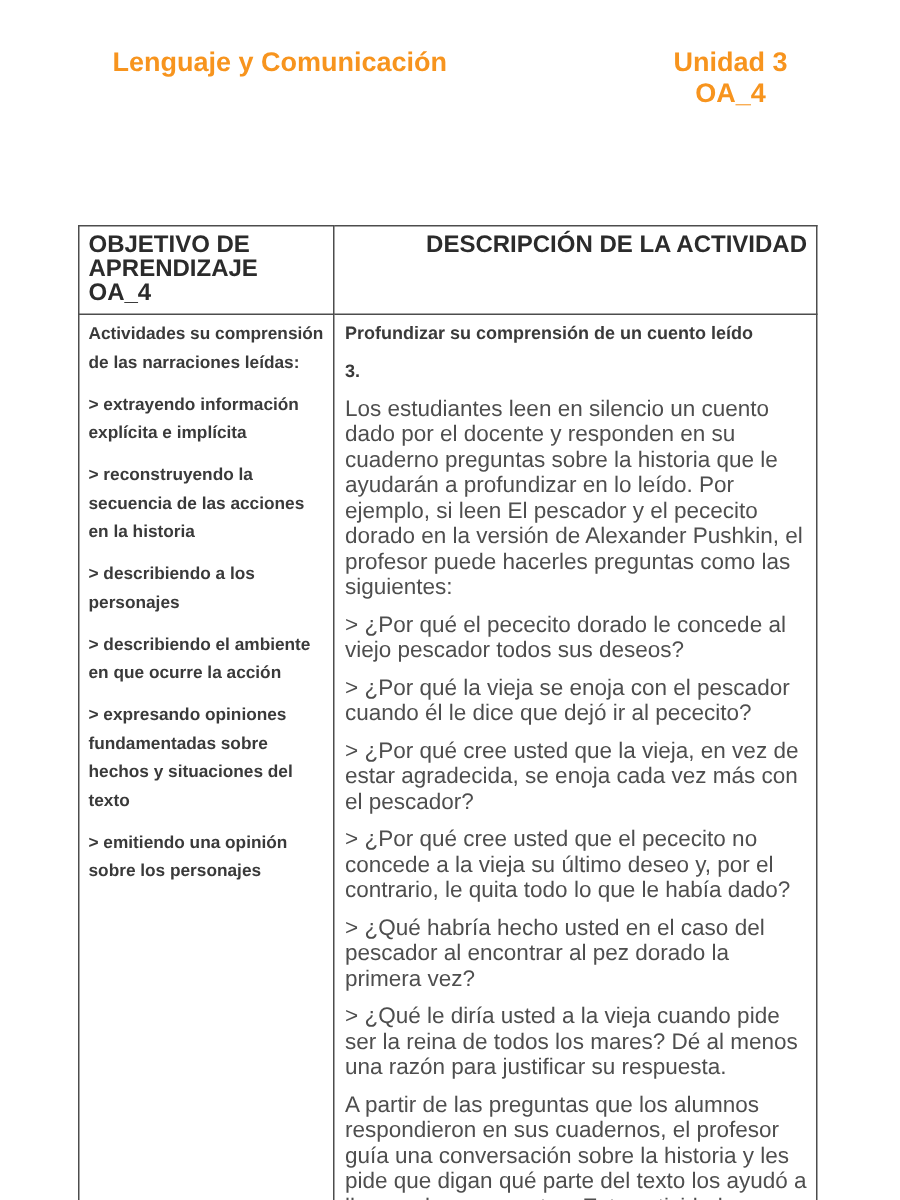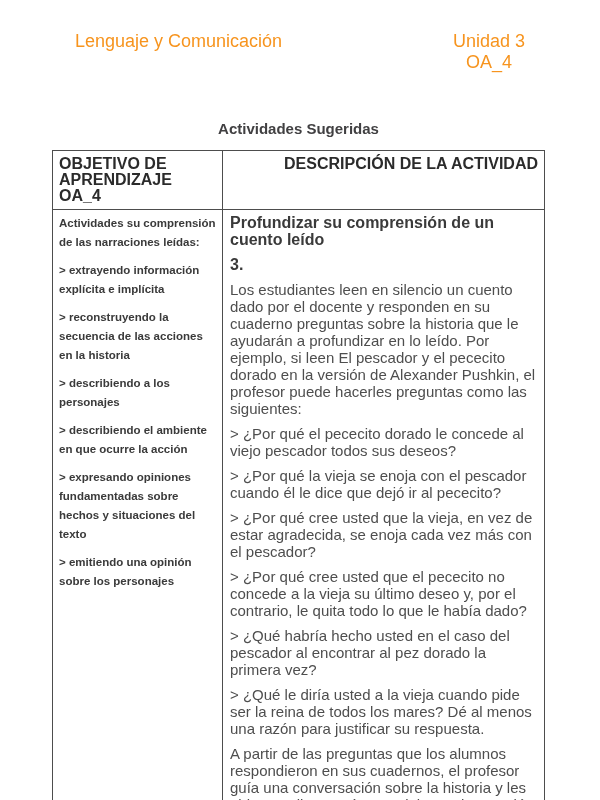--- a/index.html
+++ b/index.html
@@ -17,21 +17,21 @@
     overflow: hidden;
   }
 
   
   .doc-header {
     position: absolute;
     left: 75px; top: 31px;
     width: 450px;
     display: flex;
     justify-content: space-between;
-    font-weight: normal;
+    font-weight: bold;
     font-size: 18px;
     line-height: 21px;
   }
   .hdr-right { text-align: center; }
   .orange { color: #F7941E; }
   .near-black { color: #231F20; }
 
   
   .page-title {
     position: absolute;
@@ -82,39 +82,38 @@
   td.activity-cell { padding: 4px 6px 8px 7px; }
   td.activity-cell p {
     margin: 0 0 8px 0;
     font-size: 15px;
     line-height: 17px;
     color: #4e4e4e;
   }
   td.activity-cell p.bold {
     font-weight: bold;
     color: #3a3a3a;
-    font-size: 16px;
+    font-size: 12px;
   }
 </style>
 </head>
 <body>
 
 <div class="page">
 
   <header class="doc-header">
     <div class="hdr-left">
       <div class="orange">Lenguaje y Comunicación</div>
     </div>
     <div class="hdr-right">
       <div class="orange">Unidad 3</div>
       <div class="orange">OA_4</div>
     </div>
   </header>
 
-  <h1 class="page-title">Actividades Sugeridas</h1>
 
   <table class="activity-table">
     <thead>
       <tr>
         <th class="col-objective">OBJETIVO DE APRENDIZAJE OA_4</th>
         <th class="col-activity">DESCRIPCIÓN DE LA ACTIVIDAD</th>
       </tr>
     </thead>
     <tbody>
       <tr class="body-row">

